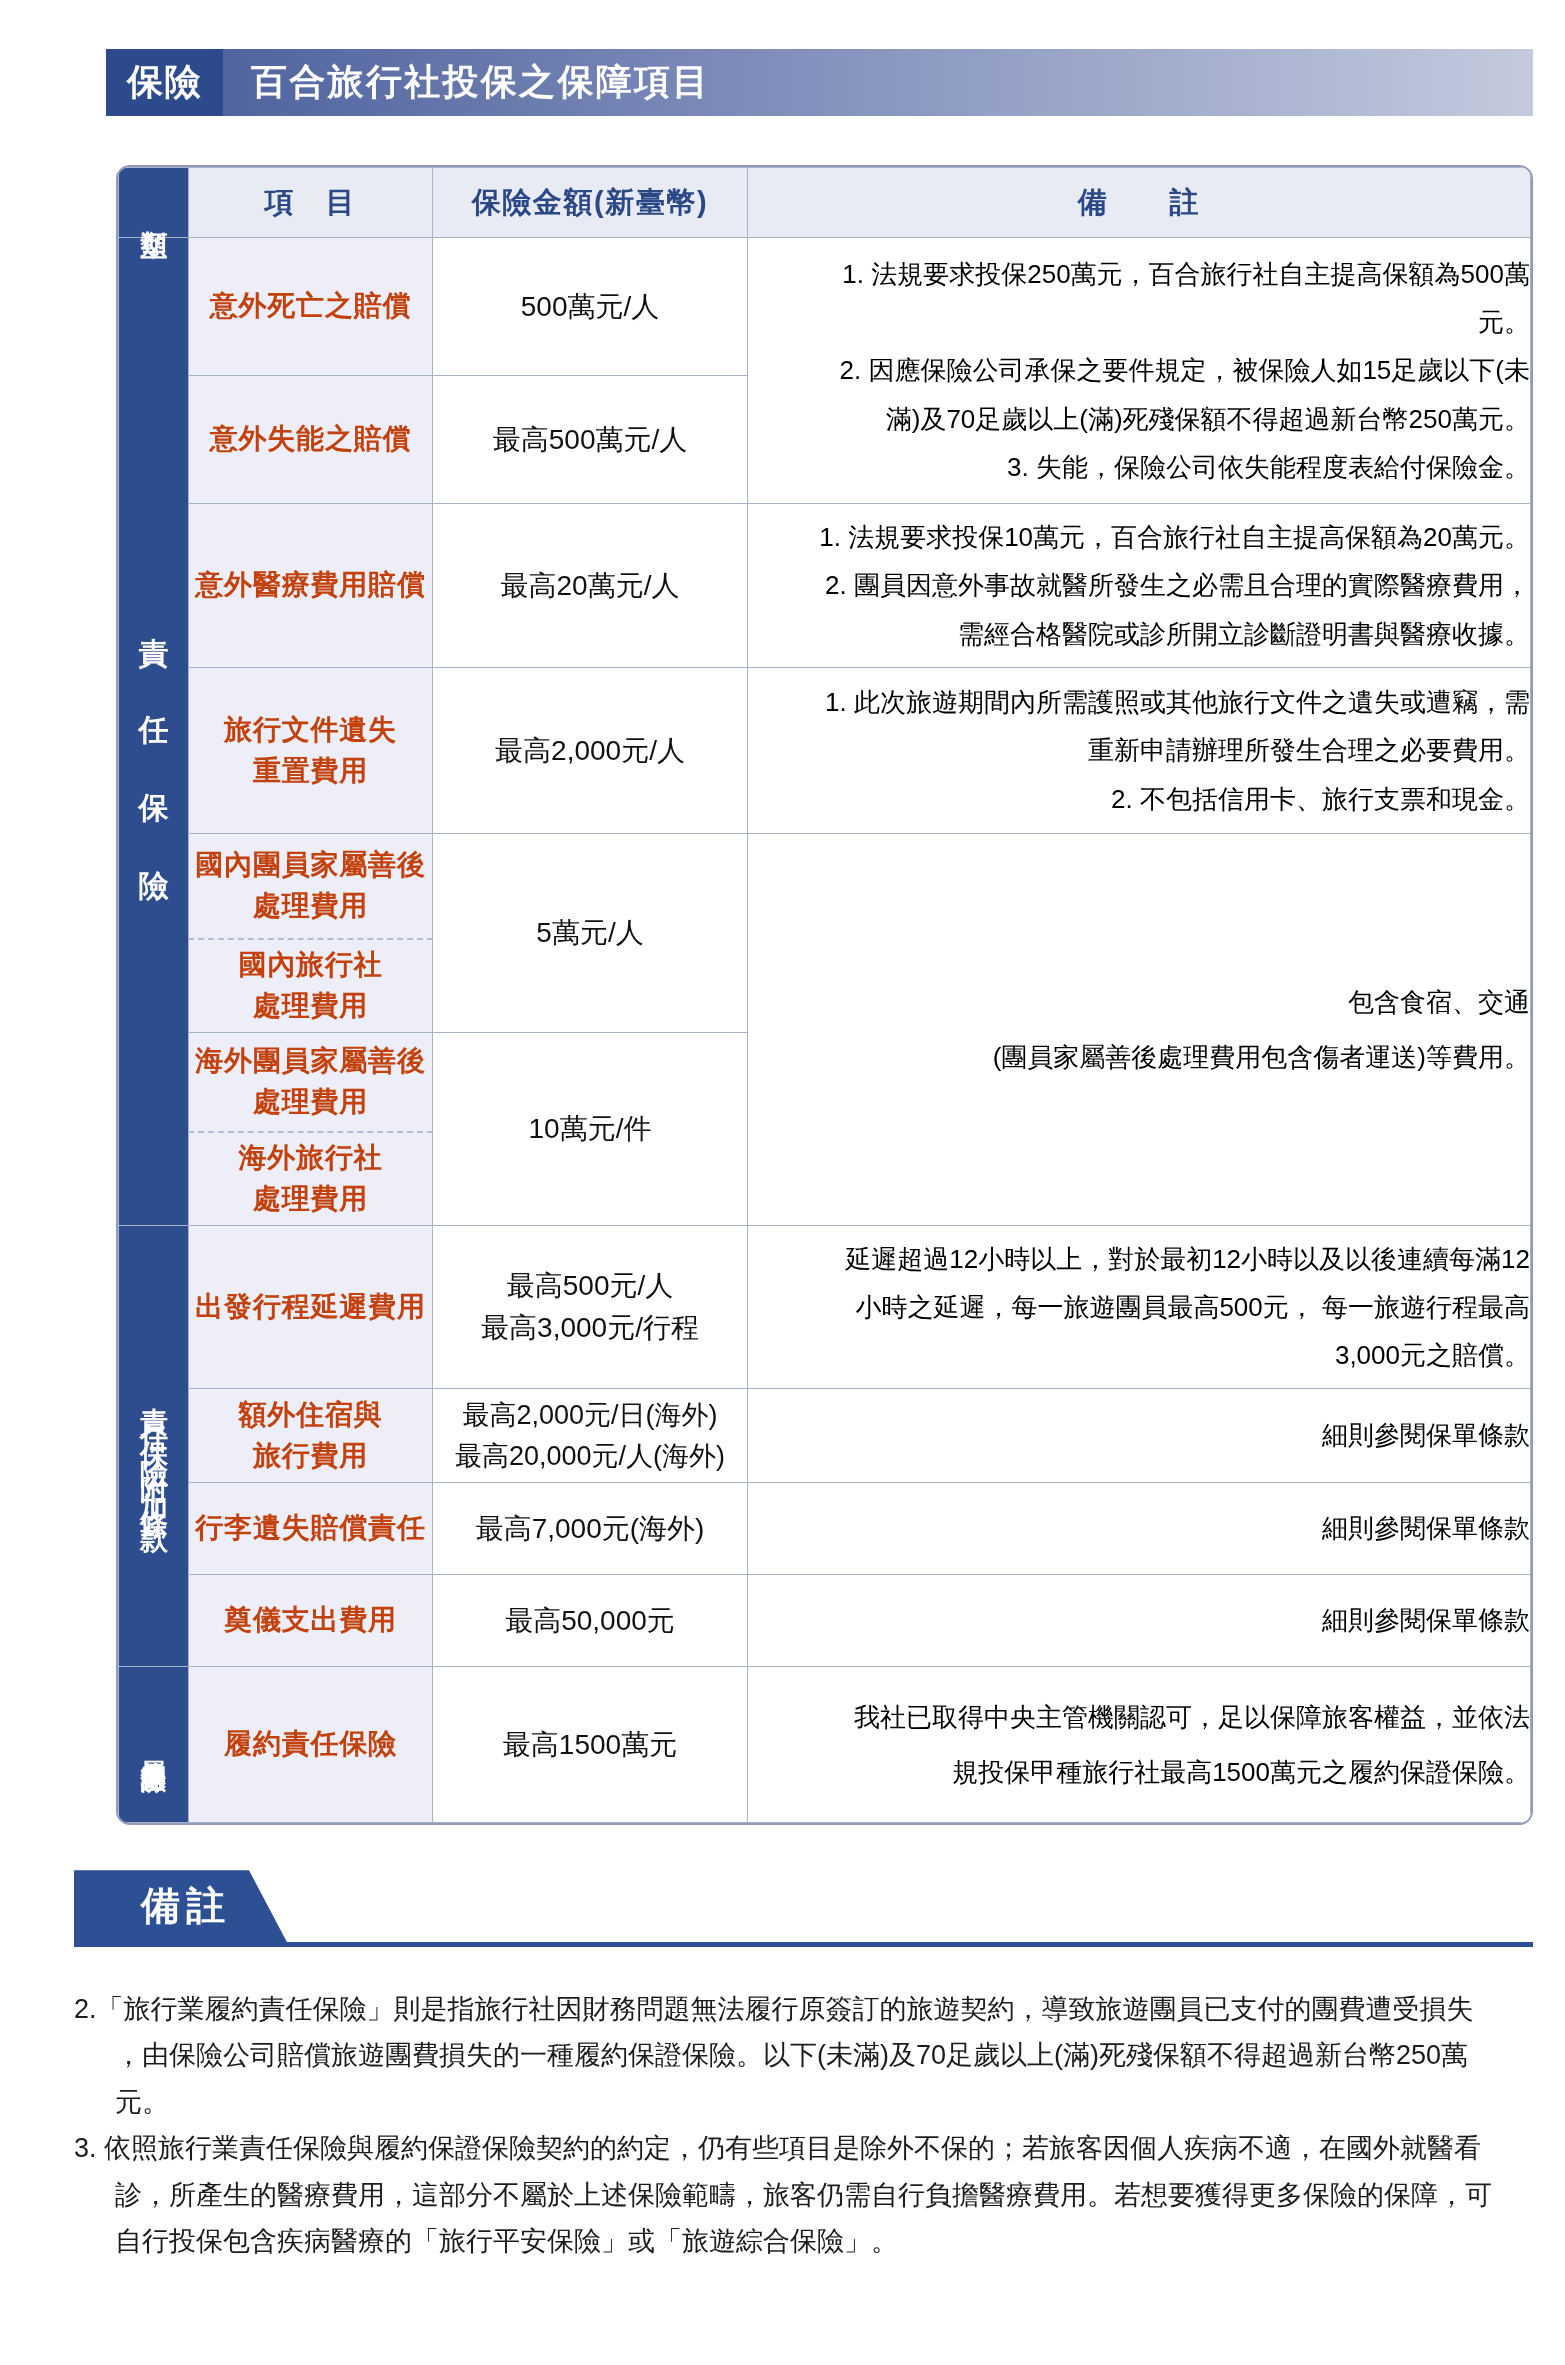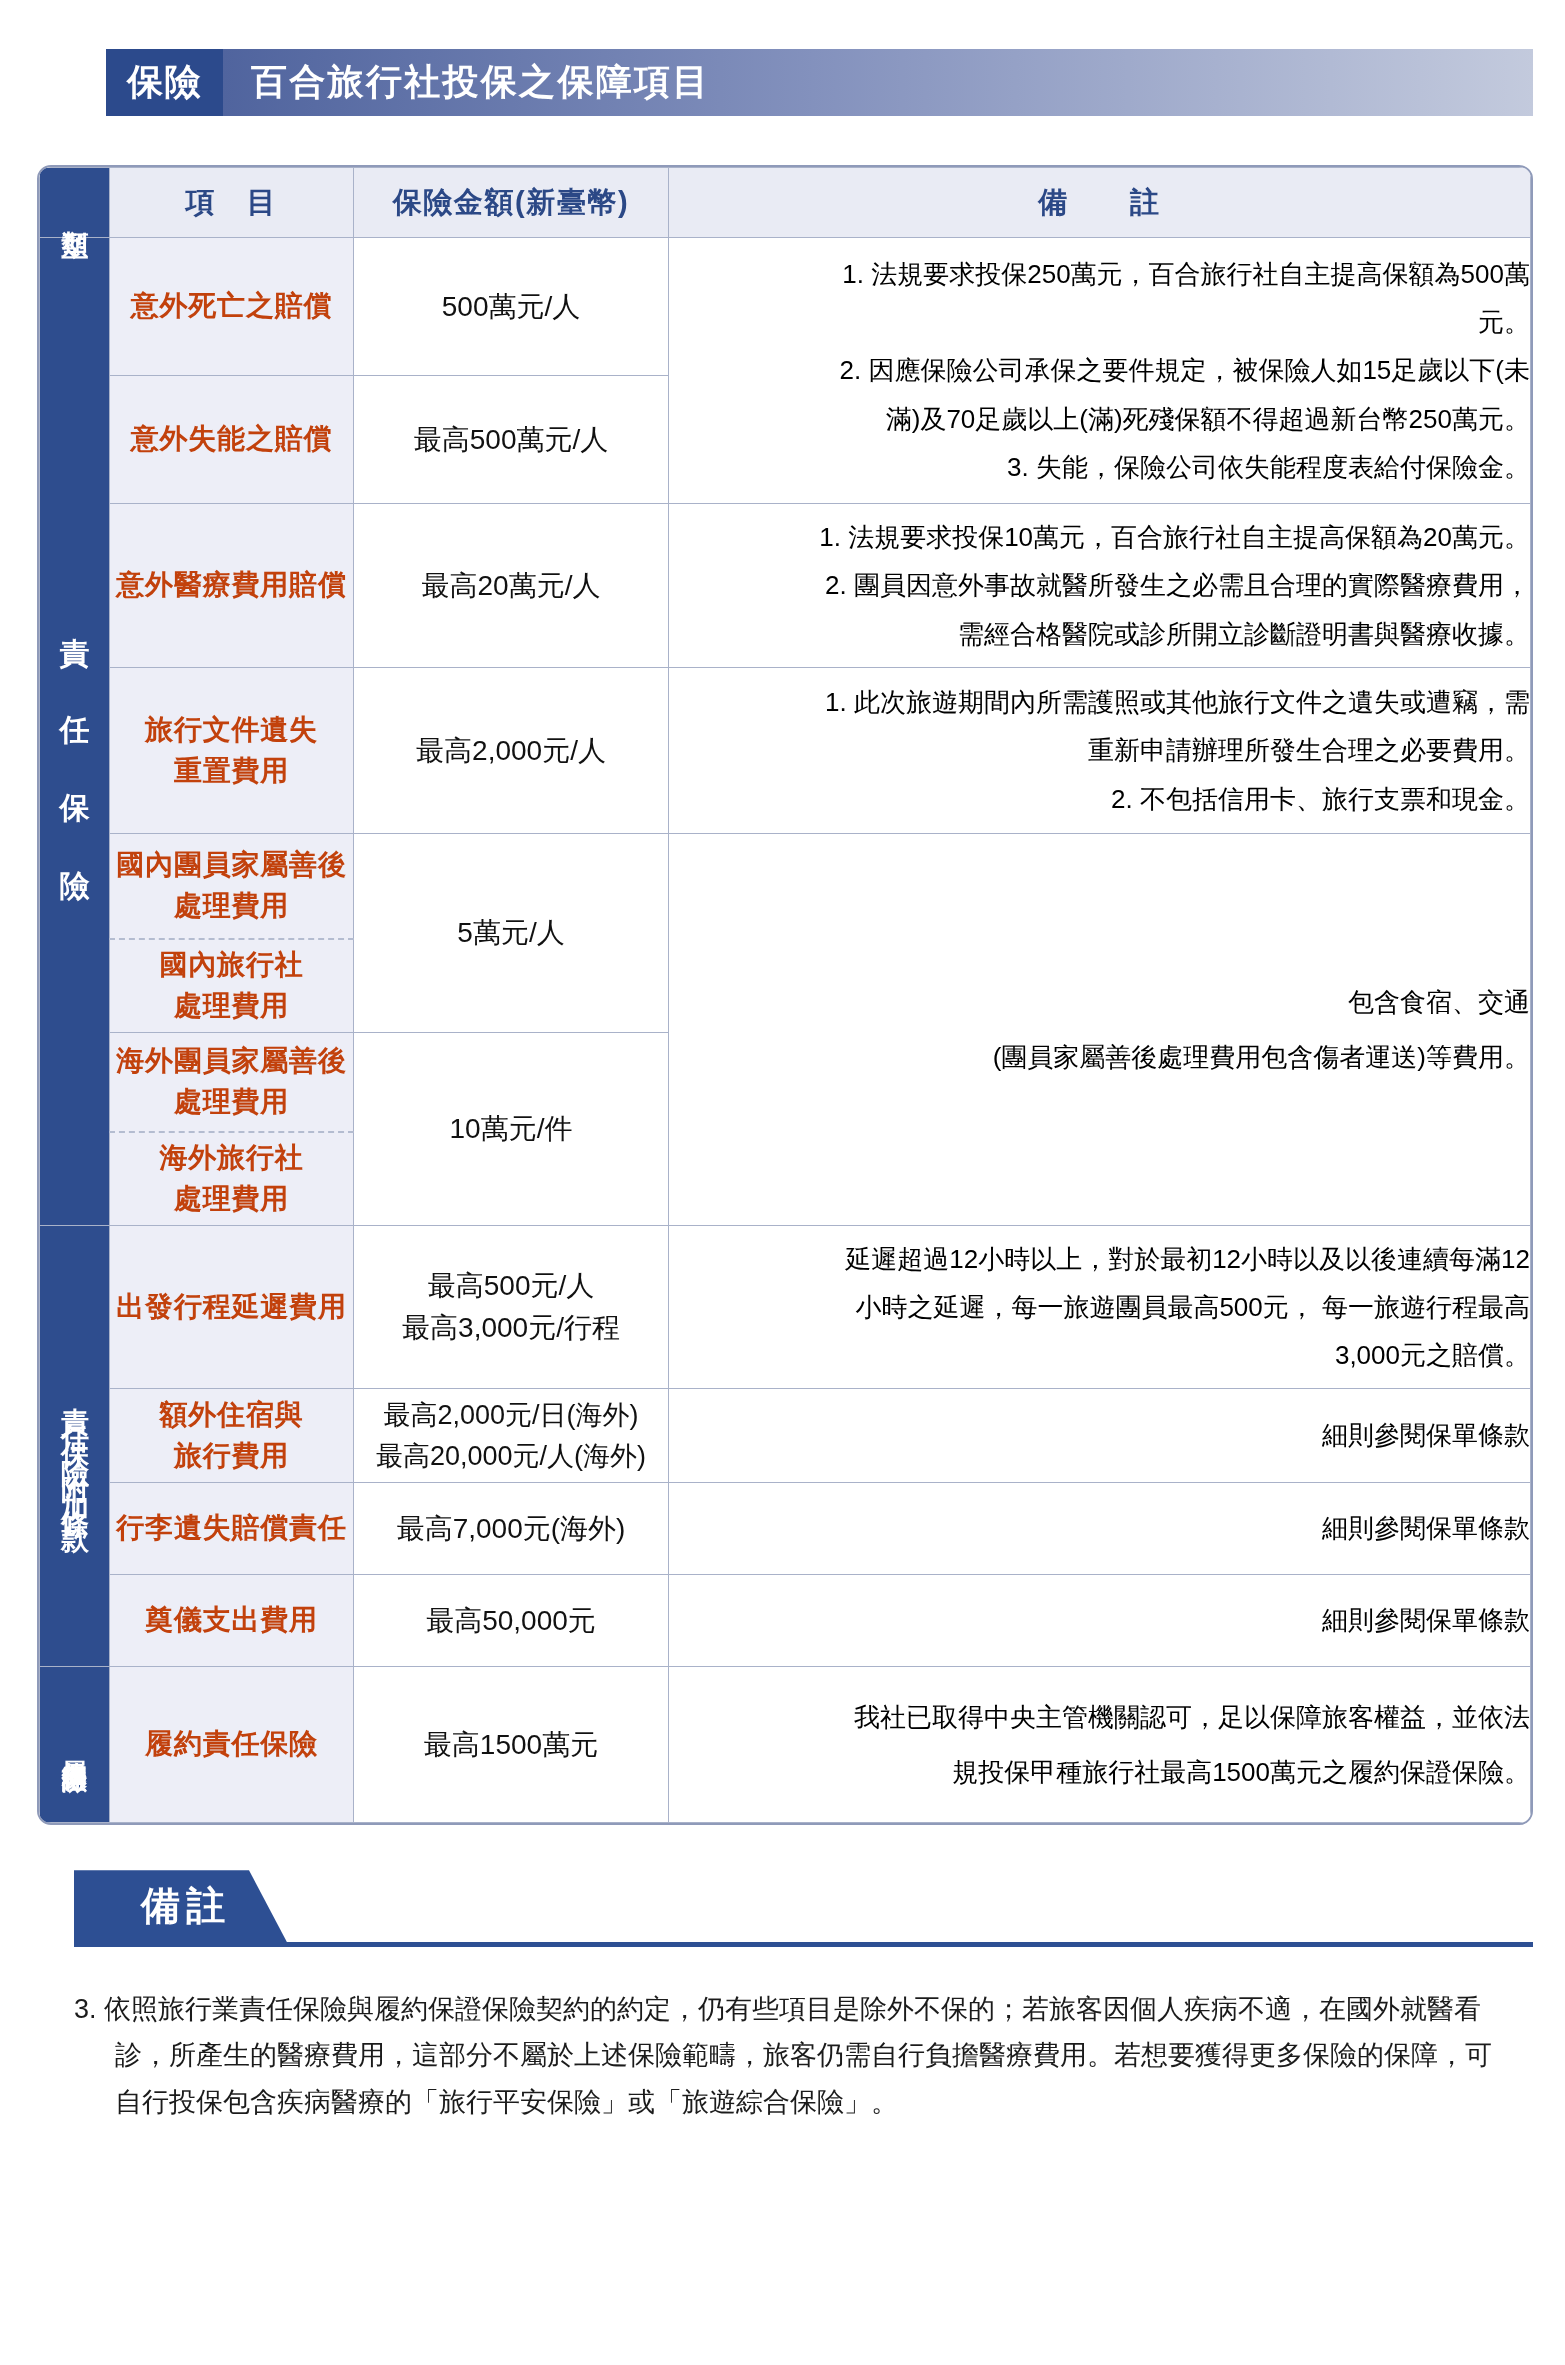--- a/index.html
+++ b/index.html
@@ -14,21 +14,21 @@
     width:117px;background:#2c4a8c;color:#fff;font-size:36px;font-weight:bold;
     display:flex;align-items:center;justify-content:center;letter-spacing:1.6px;flex:0 0 117px;margin-left:32px;
   }
   .titlebar .bartitle{
     flex:1;background:linear-gradient(90deg,#50649e 0%,#8391bd 45%,#c3cadd 100%);
     color:#fff;font-size:36px;font-weight:bold;display:flex;align-items:center;
     padding-left:28px;letter-spacing:2.3px;
   }
   
   .tablewrap{
-    margin:49px 33px 0 37px;border:2.3px solid #8f9ab9;border-radius:14px;overflow:hidden;
+    margin:49px 33px 0 116px;border:2.3px solid #8f9ab9;border-radius:14px;overflow:hidden;
   }
   table.ins{border-collapse:collapse;width:100%;table-layout:fixed;}
   table.ins td,table.ins th{border:1.6px solid #a9b2c9;padding:0;}
   th.h-light{
     background:#e9ebf4;color:#2b4886;font-size:29px;font-weight:bold;letter-spacing:1.6px;
   }
   th.type-head{
     background:#2e4d8e;color:#ffffff;font-size:27px;font-weight:bold;text-align:center;vertical-align:middle;
   }
   td.type-cell{
@@ -198,17 +198,20 @@
   </tbody>
 </table>
 </div>
 
 <div class="remarks-head">
   <div class="remarks-underline"></div>
   <div class="remarks-badge">備註</div>
 </div>
 
 <div class="remarks-body">
+  <div class="remark-item">2.「旅行業履約責任保險」則是指旅行社因財務問題無法履行原簽訂的旅遊契約，導致旅遊團員已支付的團費遭受損失
+，由保險公司賠償旅遊團費損失的一種履約保證保險。以下(未滿)及70足歲以上(滿)死殘保額不得超過新台幣250萬
+元。</div>
   <div class="remark-item">3. 依照旅行業責任保險與履約保證保險契約的約定，仍有些項目是除外不保的；若旅客因個人疾病不適，在國外就醫看
 診，所產生的醫療費用，這部分不屬於上述保險範疇，旅客仍需自行負擔醫療費用。若想要獲得更多保險的保障，可
 自行投保包含疾病醫療的「旅行平安保險」或「旅遊綜合保險」。</div>
 </div>
 
 
 </body></html>

